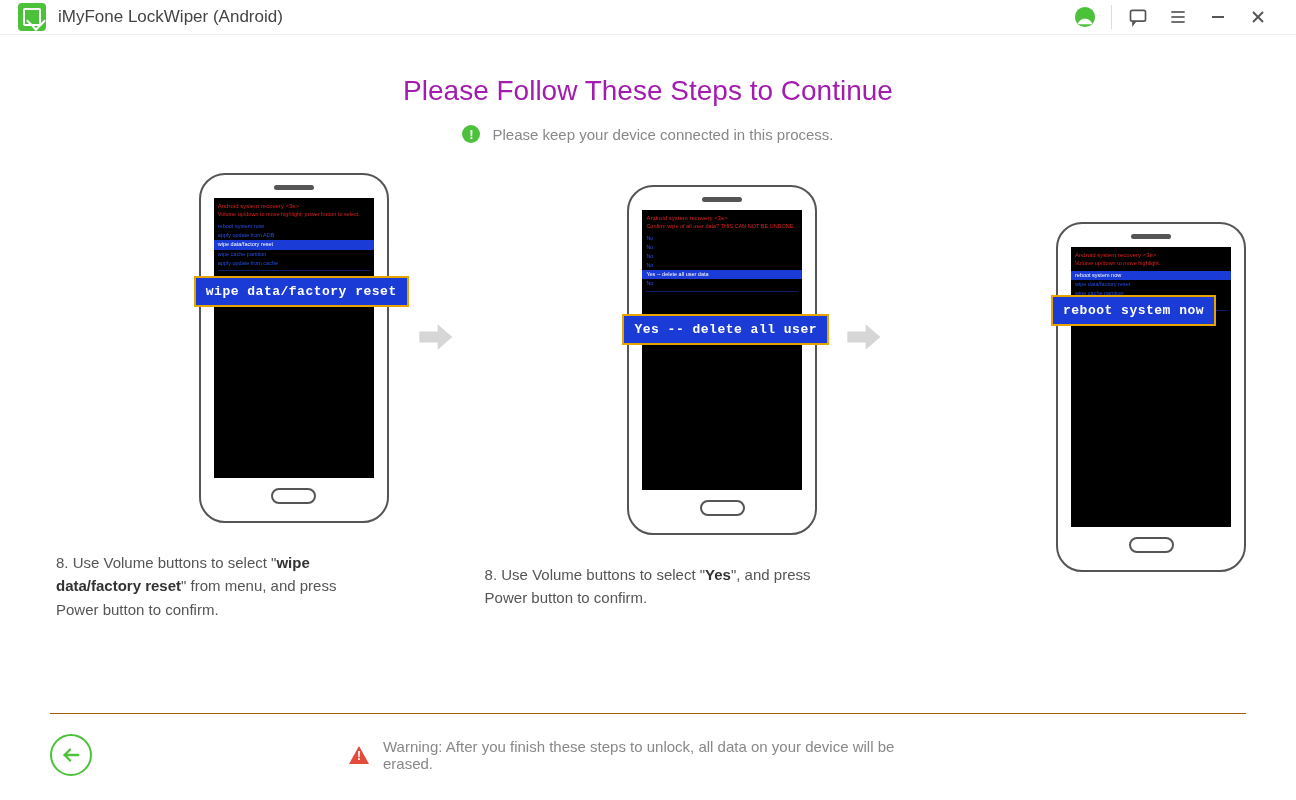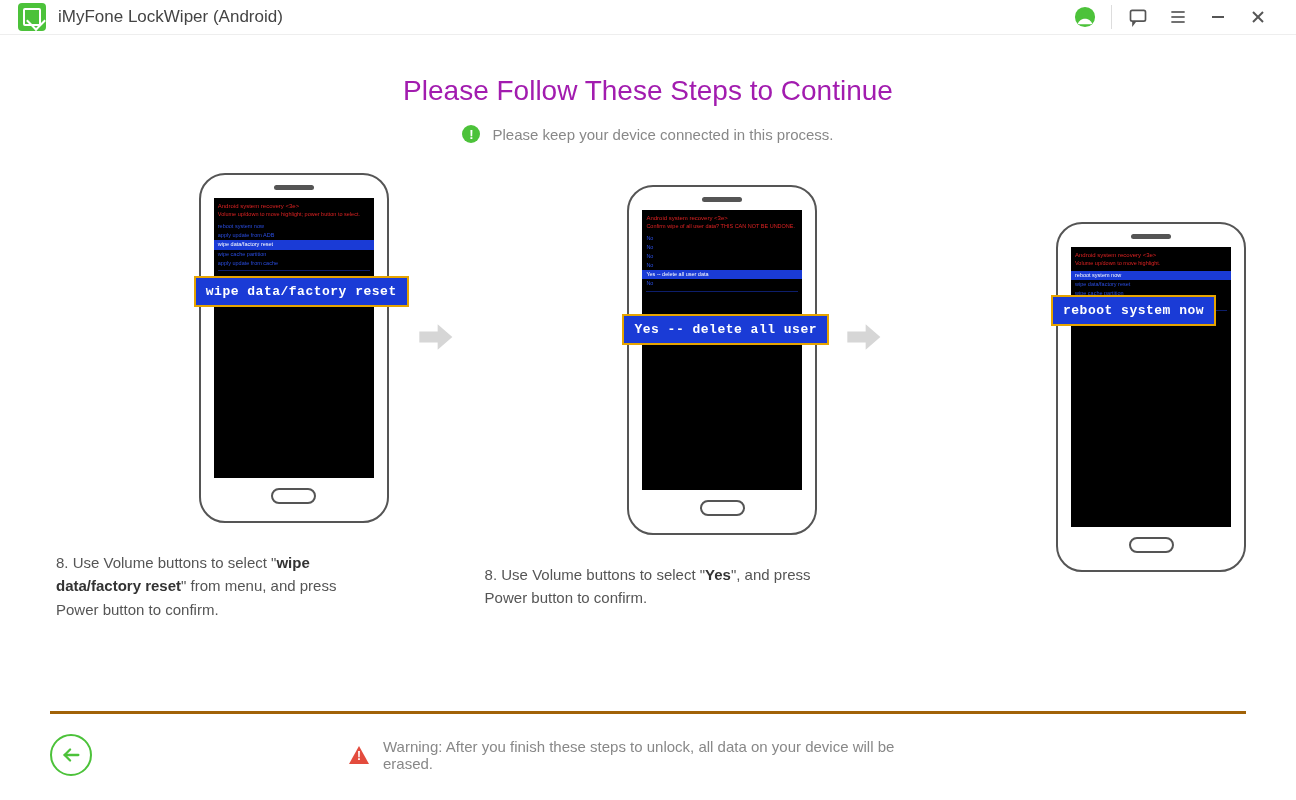--- a/index.html
+++ b/index.html
@@ -162,21 +162,21 @@
     font-size: 15px;
     color: #555;
     line-height: 1.55;
     margin-top: 28px;
     width: 100%;
     padding: 0 6px;
   }
   .step-text b { color: #333; font-weight: 700; }
   
   .footer {
-    border-top: 3px solid #a16207;
+    border-top: 1px solid #a16207;
     margin: 0 50px;
     padding: 20px 0 24px 0;
     display: flex;
     align-items: center;
     position: relative;
   }
   .back-btn {
     width: 42px; height: 42px;
     border: 2px solid #4cc23a;
     border-radius: 50%;

